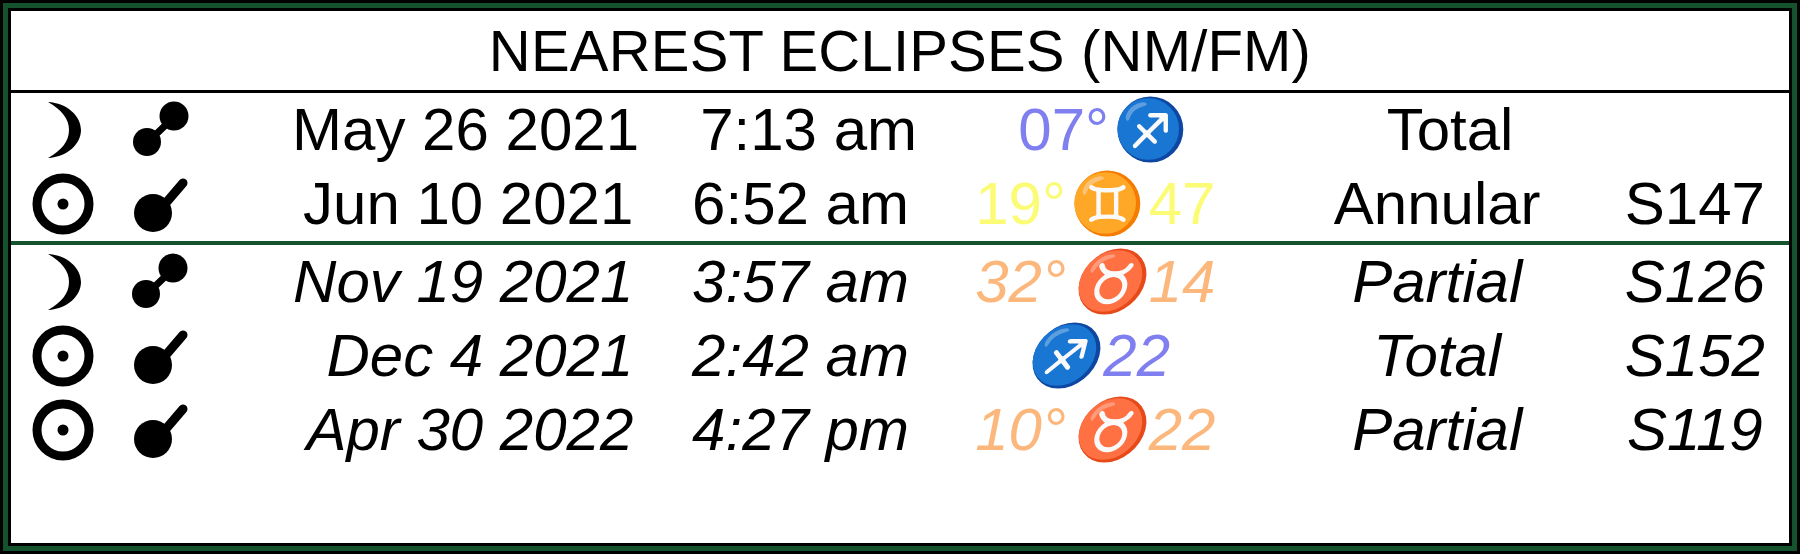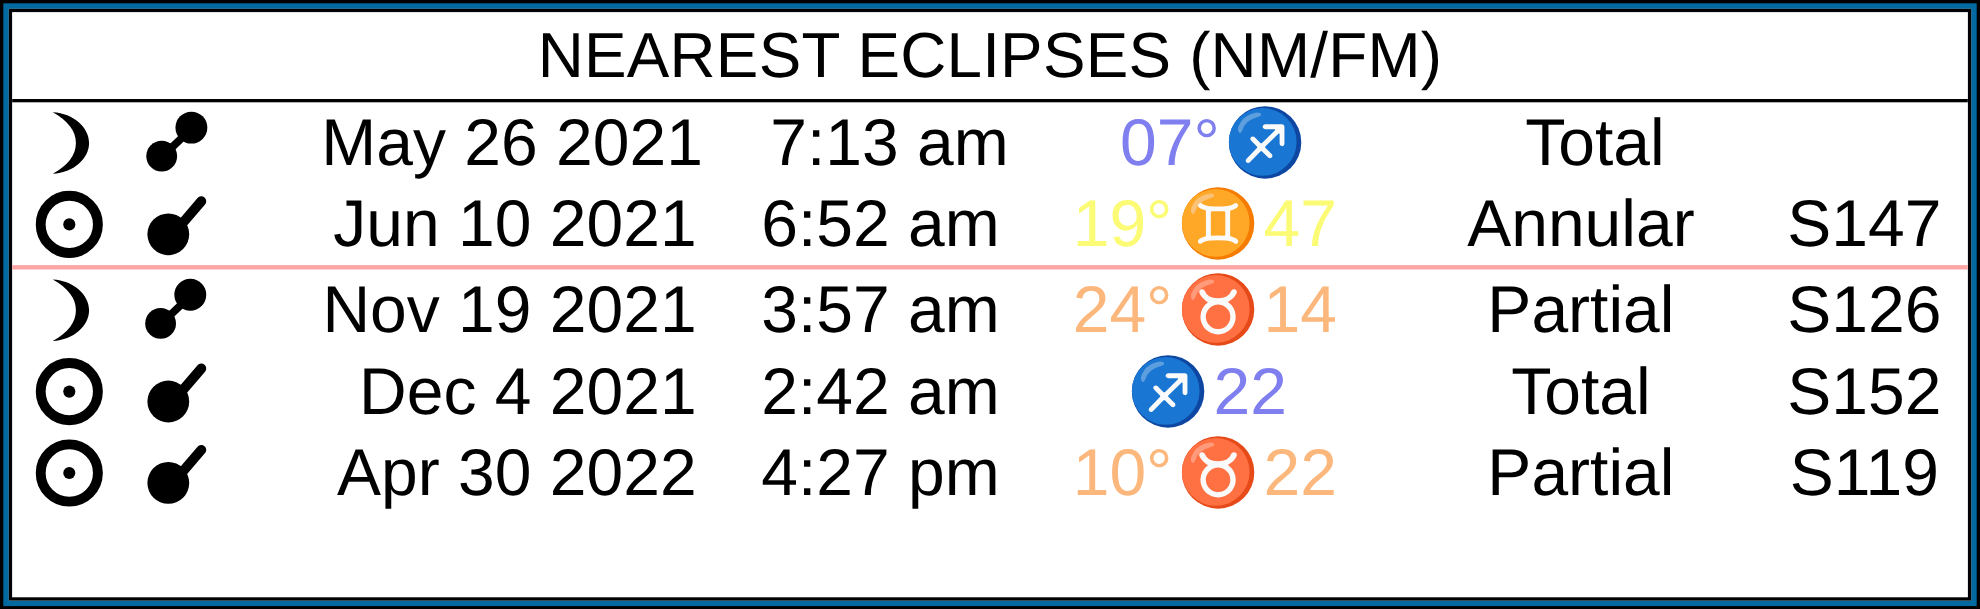--- a/index.html
+++ b/index.html
@@ -12,21 +12,21 @@
     font-family: "Liberation Sans", sans-serif;
     -webkit-font-smoothing: antialiased;
   }
 
   
   .eclipse-panel {
     position: relative;
     width: 1800px;
     height: 554px;
     box-sizing: border-box;
-    background: #0369a1;
+    background: #14532d;
     border: 3px solid #000000;
     padding: 5px;
   }
   .eclipse-panel-inner {
     width: 100%;
     height: 100%;
     box-sizing: border-box;
     border: 3px solid #000000;
     display: flex;
     flex-direction: column;
@@ -54,21 +54,22 @@
     flex: 1 1 auto;
     display: flex;
     flex-direction: column;
     min-height: 0;
   }
   .row-group {
     display: flex;
     flex-direction: column;
   }
   .row-group + .row-group {
-    border-top: 4px solid #fca5a5;
+    border-top: 4px solid #14532d;
+    font-style: italic;
   }
 
   
   .eclipse-row {
     display: flex;
     align-items: center;
     height: 74px;
     box-sizing: border-box;
     white-space: nowrap;
   }
@@ -208,21 +209,21 @@
               </span>
             </div>
             <div class="cell col-date">
               <span>Nov 19 2021</span>
             </div>
             <div class="cell col-time">
               <span>3:57 am</span>
             </div>
             <div class="cell col-position">
               <span class="position" style="color:#fcb77c">
-                <span>24°</span>
+                <span>32°</span>
                 <span class="sign-glyph">♉</span>
                 <span>14</span>
               </span>
             </div>
             <div class="cell col-type">
               <span>Partial</span>
             </div>
             <div class="cell col-saros">
               <span>S126</span>
             </div>

